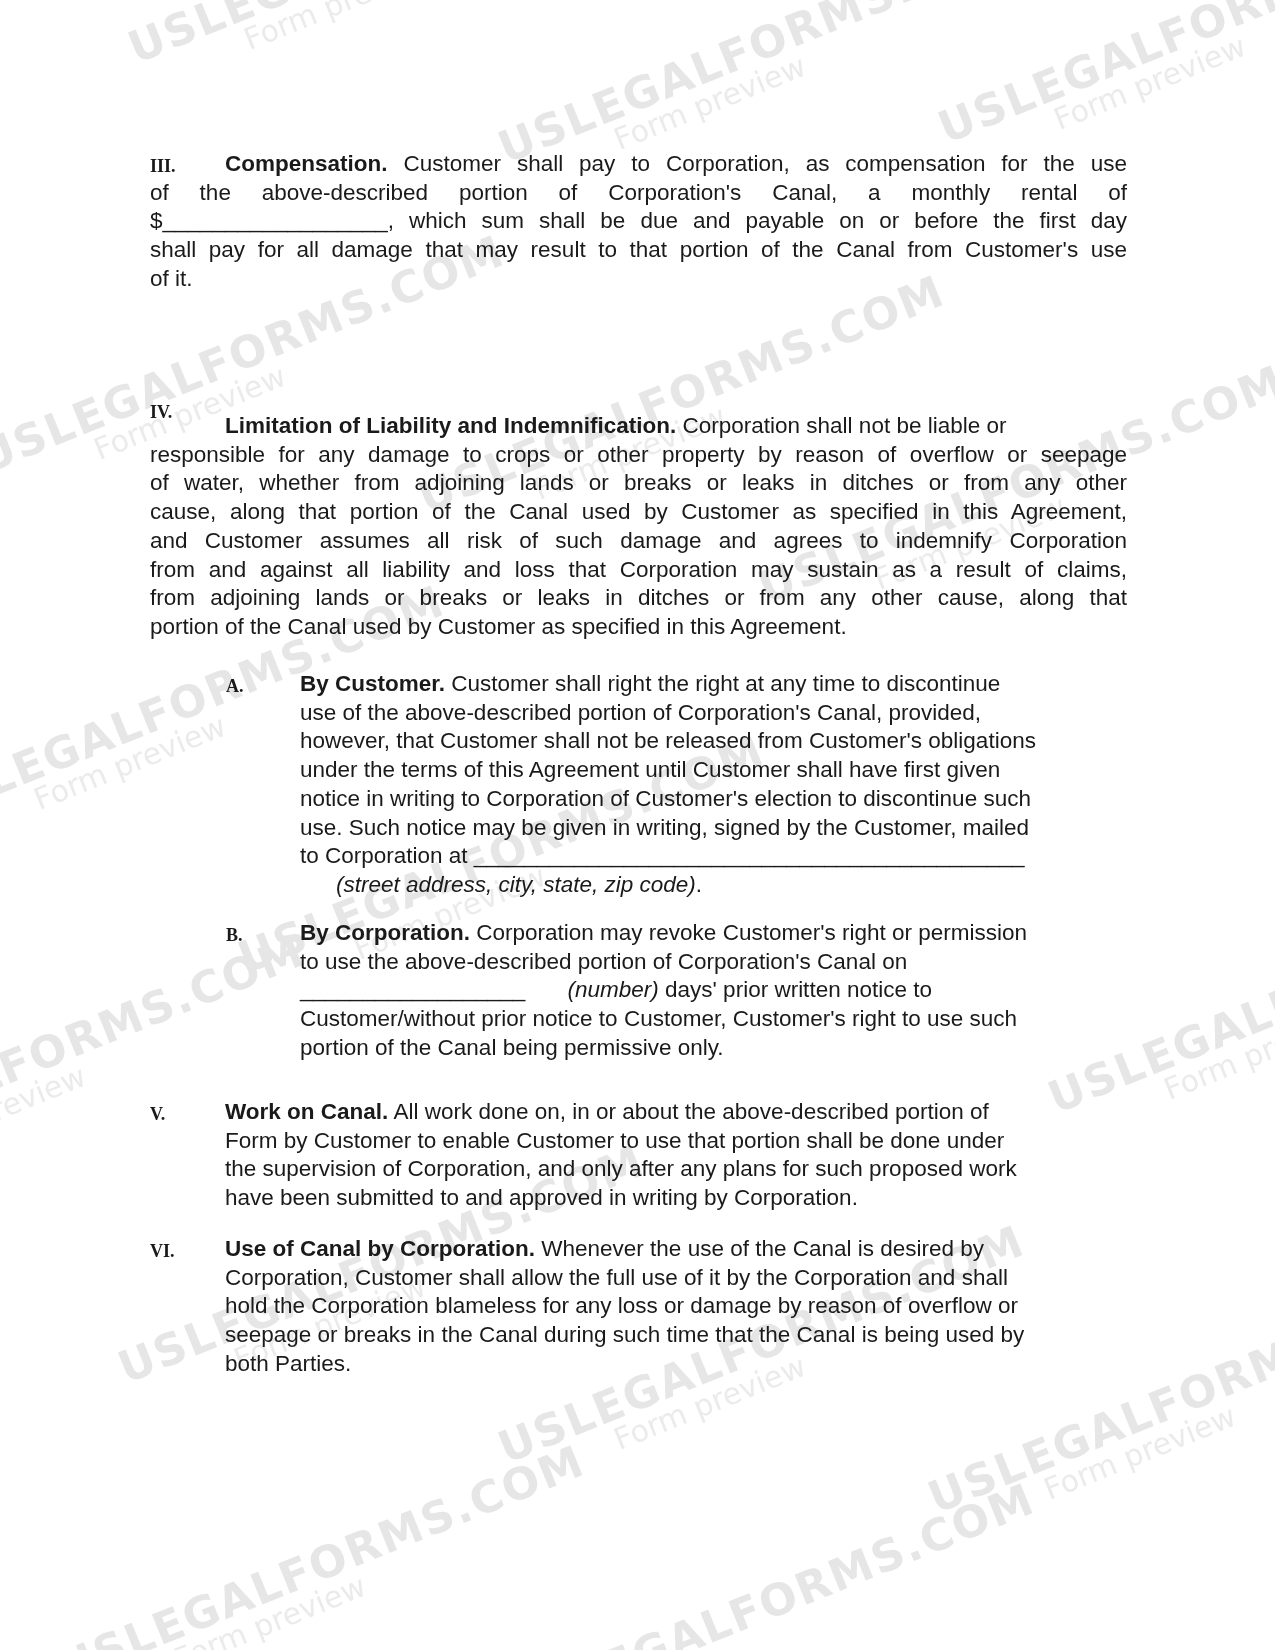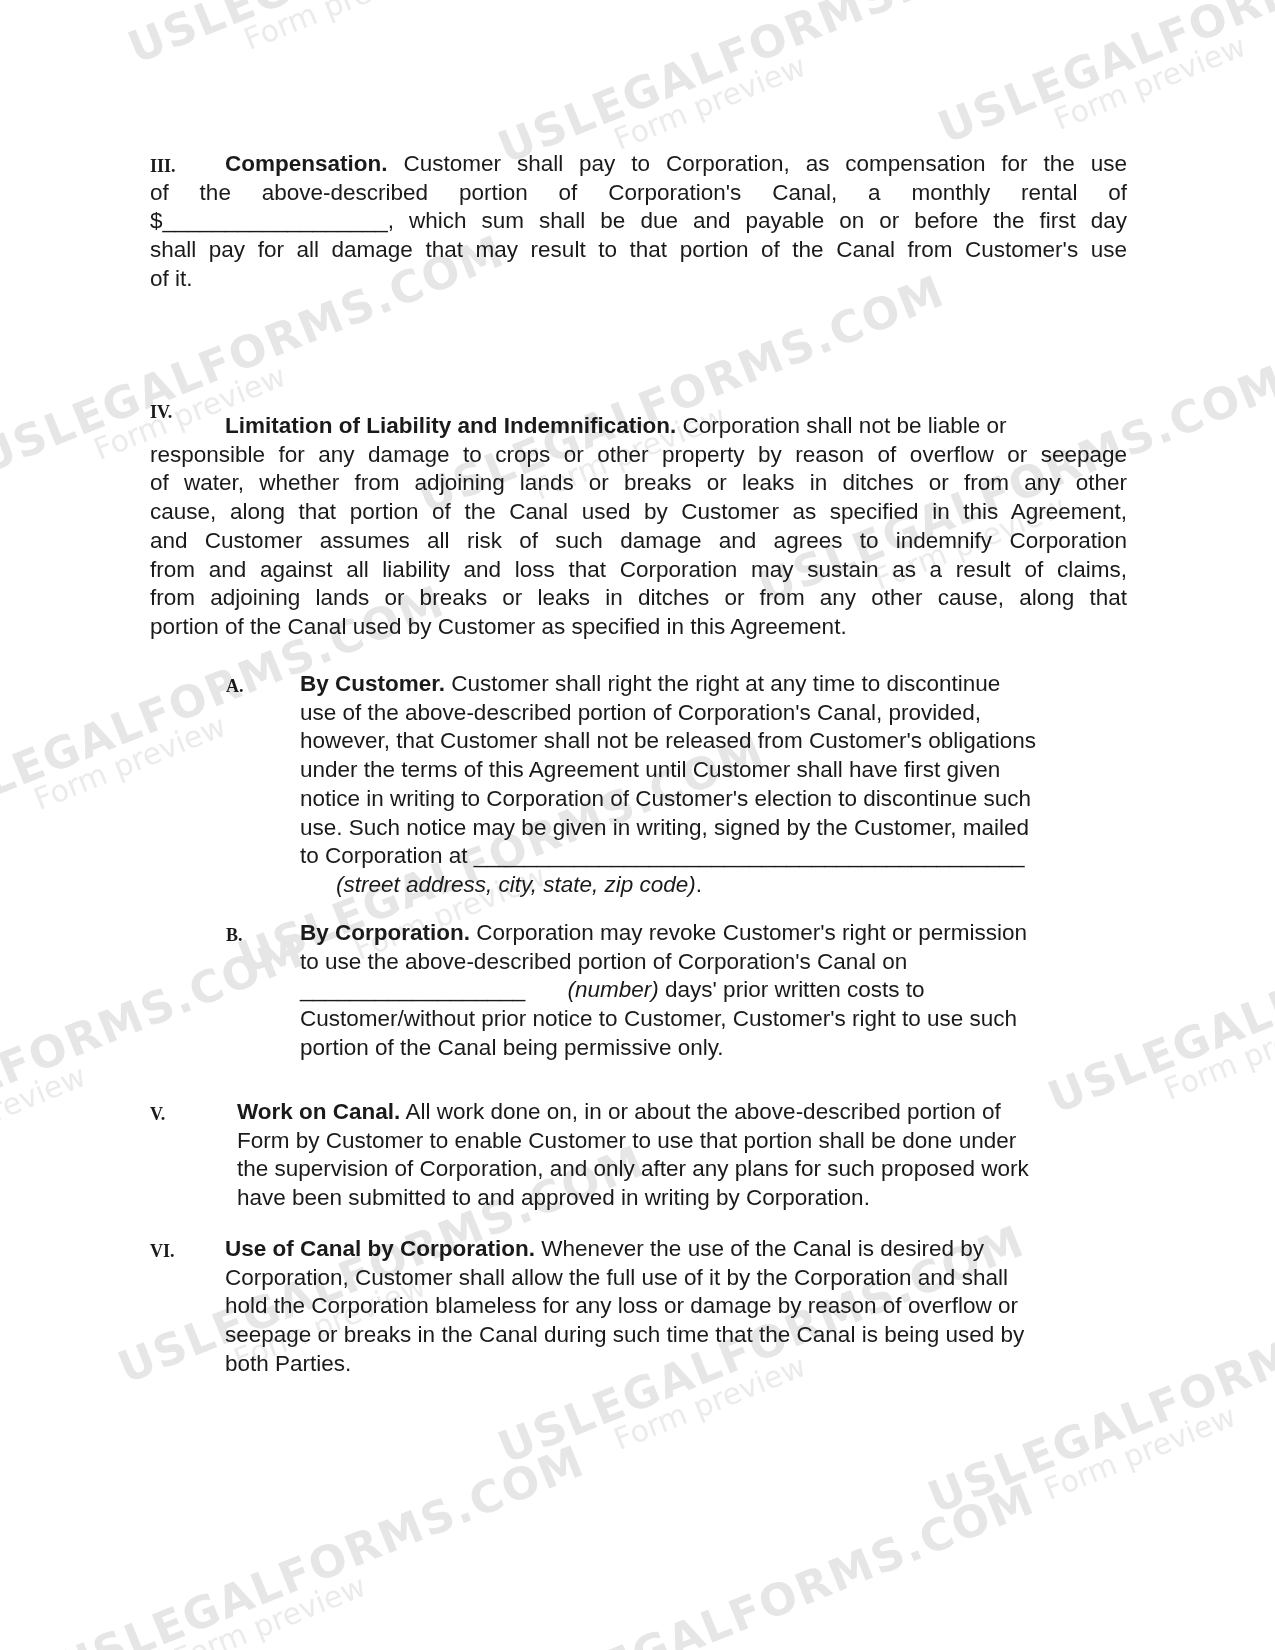--- a/index.html
+++ b/index.html
@@ -121,29 +121,29 @@
       <p>to Corporation at ____________________________________________</p>
       <p><span class="i">(street address, city, state, zip code)</span><span>.</span></p>
     </div>
   </div>
 
   <div class="text" style="left:0; top:919px; width:1275px;">
     <span class="num sub-num" style="top:2px;">B.</span>
     <div class="sub" style="top:0;">
       <p><span class="b">By Corporation.</span> <span>Corporation may revoke Customer's right or permission</span></p>
       <p>to use the above-described portion of Corporation's Canal on</p>
-      <p><span>__________________</span> <span class="i">(number)</span><span> days' prior written costs to</span></p>
+      <p><span>__________________</span> <span class="i">(number)</span><span> days' prior written notice to</span></p>
       <p>Customer/without prior notice to Customer, Customer's right to use such</p>
       <p>portion of the Canal being permissive only.</p>
     </div>
   </div>
 
   <div class="text" style="left:0; top:1098px; width:1275px;">
     <span class="num sec-num" style="top:2px;">V.</span>
-    <div class="sec" style="top:0; left:225px; width:900px;margin-left:12px;">
+    <div class="sec" style="top:0; left:225px; width:900px;">
       <p><span class="b">Work on Canal.</span> <span>All work done on, in or about the above-described portion of</span></p>
       <p>Form by Customer to enable Customer to use that portion shall be done under</p>
       <p>the supervision of Corporation, and only after any plans for such proposed work</p>
       <p>have been submitted to and approved in writing by Corporation.</p>
     </div>
   </div>
 
   <div class="text" style="left:0; top:1235px; width:1275px;">
     <span class="num sec-num" style="top:2px;">VI.</span>
     <div class="sec" style="top:0; left:225px; width:900px;">

